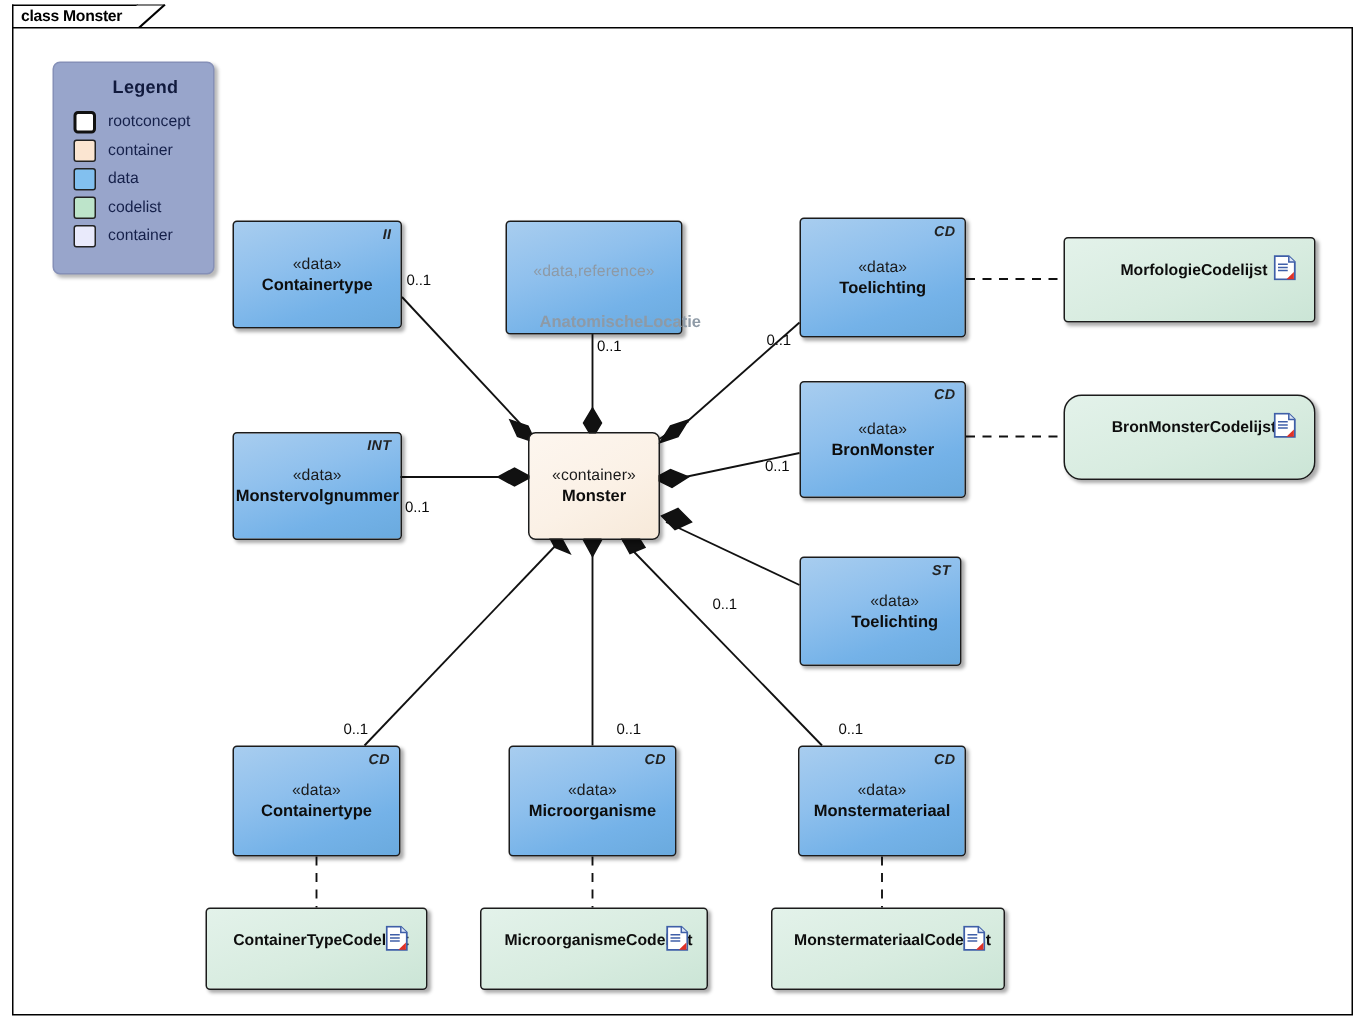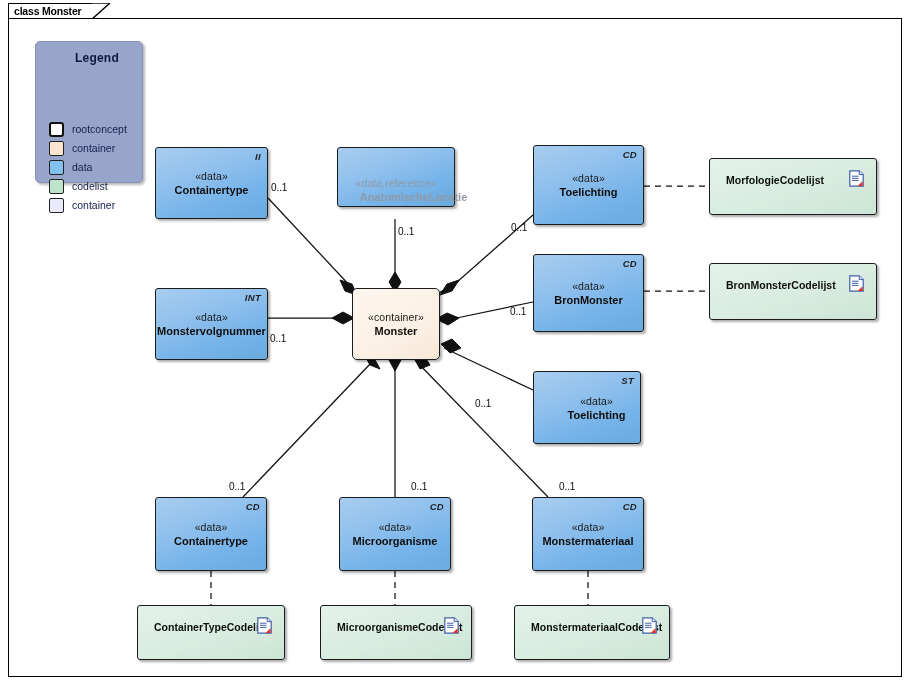--- a/index.html
+++ b/index.html
@@ -104,21 +104,21 @@
   .n-ref .stereo,.n-ref .nname{color:#8e9aa6;}
   .n-ref .nname{font-weight:bold;margin-left:35px;}
   
   .n-container{
     background:linear-gradient(150deg,#fdf6ef 0%,#fbf1e6 55%,#f7e9d9 100%);
   }
   
   .n-codelist{
     background:linear-gradient(160deg,#e3f2ea 0%,#d8ece0 55%,#cbe5d6 100%);
     flex-direction:row;
-    justify-content:flex-start;
+    justify-content:center;
     align-items:flex-start;
     padding:14px 10px 0 16px;
   }
   .n-codelist .clname{
     font-size:10.5px;
     font-weight:bold;
     color:#0d0d0d;
     white-space:nowrap;
     line-height:14px;
   }
@@ -140,21 +140,21 @@
   }
   .legend-title{
     position:absolute;
     left:0;top:9px;width:122px;
     text-align:center;
     font-size:12px;font-weight:bold;
     color:#111a3d;
     letter-spacing:0.2px;
   }
   .legend-rows{
-    position:absolute;left:13px;top:30px;margin-top:48px;
+    position:absolute;left:13px;top:30px;
   }
   .legend-row{
     display:flex;align-items:center;
     height:19px;
   }
   .swatch{
     width:15px;height:15px;
     border:1px solid #222;
     border-radius:2px;
     box-sizing:border-box;
@@ -281,21 +281,21 @@
     <div class="stereo">«data»</div>
     <div class="nname">Containertype</div>
   </div>
 
   <div class="node n-data" style="left:155px;top:288px;width:113px;height:72px;">
     <div class="corner">INT</div>
     <div class="stereo">«data»</div>
     <div class="nname">Monstervolgnummer</div>
   </div>
 
-  <div class="node n-ref" style="left:337px;top:147px;width:118px;height:60px;justify-content:center;padding-top:26px;">
+  <div class="node n-ref" style="left:337px;top:147px;width:118px;height:76px;justify-content:space-between;padding-top:26px;">
     <div class="stereo">«data,reference»</div>
     <div class="nname">AnatomischeLocatie</div>
   </div>
 
   <div class="node n-container" style="left:352px;top:288px;width:88px;height:72px;border-radius:5px;">
     <div class="stereo">«container»</div>
     <div class="nname">Monster</div>
   </div>
 
   <div class="node n-data" style="left:533px;top:145px;width:111px;height:80px;">
@@ -341,21 +341,21 @@
       <path d="M10.2 0.8 V4.6 H14.2" fill="#dce6f5" stroke="#3f5fa8" stroke-width="1"></path>
       <g stroke="#3f5fa8" stroke-width="1">
         <line x1="3" y1="6.2" x2="9.5" y2="6.2"></line>
         <line x1="3" y1="8.3" x2="9.5" y2="8.3"></line>
         <line x1="3" y1="10.4" x2="9.5" y2="10.4"></line>
       </g>
       <path d="M8.6 16.1 L13.6 16.1 L13.6 11.3 Z" fill="#e03126"></path>
     </svg>
   </div>
 
-  <div class="node n-codelist" style="left:709px;top:263px;width:168px;height:57px;">
+  <div class="node n-codelist" style="left:709px;top:263px;width:168px;height:57px;border-radius:12px;">
     <div class="clname">BronMonsterCodelijst</div>
     <svg class="cl-icon" viewBox="0 0 15 17">
       <path d="M0.8 0.8 H10.2 L14.2 4.6 V16.2 H0.8 Z" fill="#ffffff" stroke="#3f5fa8" stroke-width="1.2"></path>
       <path d="M10.2 0.8 V4.6 H14.2" fill="#dce6f5" stroke="#3f5fa8" stroke-width="1"></path>
       <g stroke="#3f5fa8" stroke-width="1">
         <line x1="3" y1="6.2" x2="9.5" y2="6.2"></line>
         <line x1="3" y1="8.3" x2="9.5" y2="8.3"></line>
         <line x1="3" y1="10.4" x2="9.5" y2="10.4"></line>
       </g>
       <path d="M8.6 16.1 L13.6 16.1 L13.6 11.3 Z" fill="#e03126"></path>

